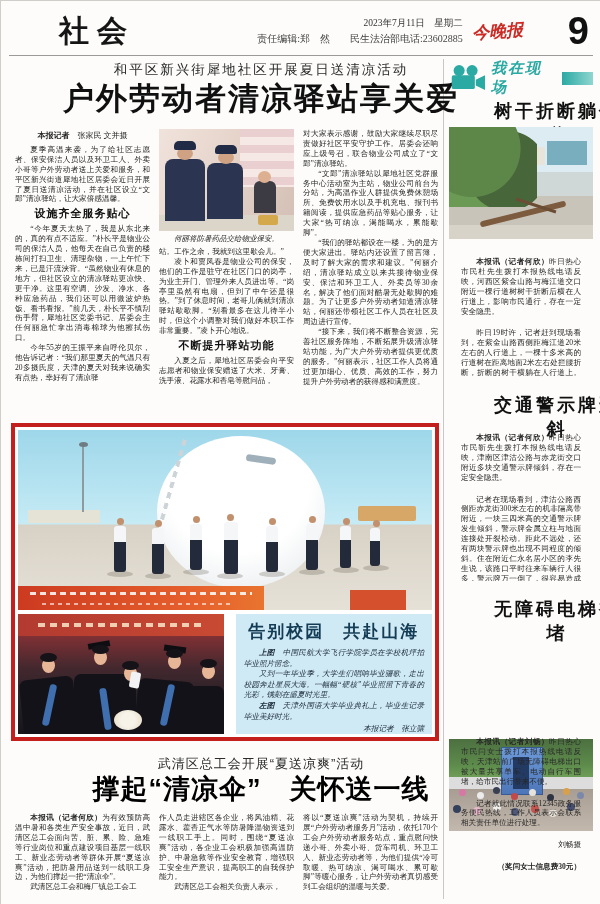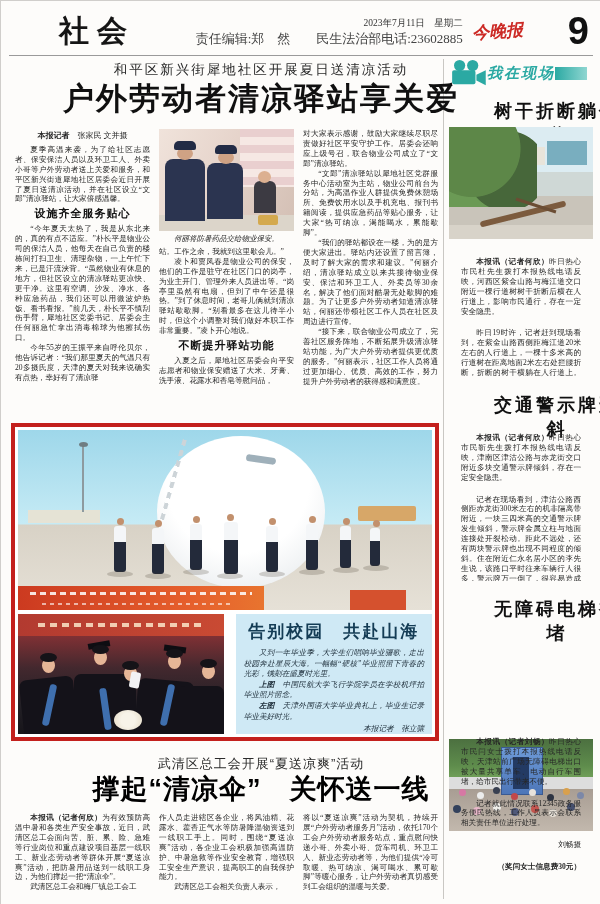--- a/index.html
+++ b/index.html
@@ -9,21 +9,21 @@
   .abs{position:absolute;}
   .sans{font-family:"Liberation Sans",sans-serif;margin-left:36px;}
   .b{font-weight:bold;}
   .center{text-align:center;}
 
   
   .section-title{left:22px;top:10px;font-size:30px;font-weight:bold;letter-spacing:8px;color:#151515;}
   .header-right{right:12px;top:12px;display:flex;align-items:center;gap:9px;}
   .header-meta{text-align:right;line-height:15px;font-family:Liberation Serif, serif;}
   .date-line{font-size:9.5px;color:#333;}
-  .editor-line{font-size:13px;color:#444;}
+  .editor-line{font-size:10px;color:#444;}
   .masthead{font-size:17px;font-weight:bold;font-style:italic;color:#cc2a25;transform:rotate(-4deg);}
   .page-num{font-size:38px;font-weight:bold;line-height:36px;color:#111;}
   .header-rule{left:8px;right:8px;top:54px;border-top:1.5px solid #9a9a9a;}
   .v-divider{left:442px;top:58px;width:1px;height:840px;background:#c9c7c3;}
 
   
   .main-kicker{left:8px;top:60px;width:432px;font-size:13.5px;letter-spacing:2px;color:#2b2b2b;}
   .main-headline{left:8px;top:77px;width:432px;font-size:31px;font-weight:bold;letter-spacing:2px;color:#101010;}
   .main-cols{left:14px;top:128px;width:424px;height:292px;display:flex;gap:9px;overflow:hidden;}
   .col{width:135px;overflow:hidden;font-size:7.6px;line-height:9.9px;text-align:justify;}
@@ -48,21 +48,21 @@
   .feature-note p{margin:0;font-size:7.6px;line-height:10.6px;font-style:italic;
                   text-align:justify;text-indent:2em;color:#1c2c38;}
   .note-credit{font-size:7.6px;font-style:italic;text-align:right;margin-top:2px;color:#1c2c38;}
 
   
   .bottom-kicker{left:8px;top:754px;width:432px;font-size:13px;letter-spacing:1px;color:#2b2b2b;}
   .bottom-headline{left:8px;top:770px;width:432px;font-size:27px;font-weight:bold;letter-spacing:1px;color:#000000;}
   .bottom-cols{left:14px;top:812px;width:424px;height:90px;display:flex;gap:9px;overflow:hidden;}
 
   
-  .rail-brand{left:448px;top:58px;width:144px;display:flex;align-items:center;}
+  .rail-brand{left:448px;top:58px;width:144px;display:flex;align-items:center;gap:5px;}
   .brand-script{font-size:15px;font-weight:bold;font-style:italic;letter-spacing:2px;color:#2ba9a3;}
   .brand-block{width:32px;height:13px;background:linear-gradient(90deg,#2ba9a3,#8fd6d1);}
   .rail-head{width:144px;font-size:18px;font-weight:bold;letter-spacing:3px;color:#111;text-align:center;}
   .rail-body{width:144px;font-size:7.6px;line-height:9.9px;text-align:justify;overflow:hidden;}
   .rail-body p{margin:12px;text-indent:2em;}
   .credit-line{text-align:right;text-indent:0 !important;}
 
   
   .pp-sky{position:absolute;inset:0;background:linear-gradient(180deg,#9ed7ea 0%,#c6ebf5 52%,#d8d2c6 53%,#e6e1d7 100%);}
   .pp-bldg{position:absolute;left:10px;top:80px;width:72px;height:13px;background:#e9e2d2;opacity:.9;}
@@ -194,21 +194,21 @@
       <p class="noindent">站。工作之余，我就到这里歇会儿。”</p>
       <p>凌卜和贾凤春是物业公司的保安，他们的工作是驻守在社区门口的岗亭，为业主开门、管理外来人员进出等。“岗亭里虽然有电扇，但到了中午还是很热。”到了休息时间，老哥儿俩就到清凉驿站歇歇脚。“别看最多在这儿待半小时，但这个小调整对我们做好本职工作非常重要。”凌卜开心地说。</p>
       <div class="subhead">不断提升驿站功能</div>
       <p>入夏之后，犀地社区居委会向平安志愿者和物业保安赠送了大米、牙膏、洗手液、花露水和香皂等慰问品，</p>
     </div>
 
     <div class="col">
       <p class="noindent">对大家表示感谢，鼓励大家继续尽职尽责做好社区平安守护工作。居委会还响应上级号召，联合物业公司成立了“文郢”清凉驿站。</p>
       <p>“文郢”清凉驿站以犀地社区党群服务中心活动室为主站，物业公司前台为分站，为高温作业人群提供免费休憩场所、免费饮用水以及手机充电、报刊书籍阅读，提供应急药品等贴心服务，让大家“热可纳凉，渴能喝水，累能歇脚”。</p>
       <p>“我们的驿站都设在一楼，为的是方便大家进出。驿站内还设置了留言簿，及时了解大家的需求和建议。”何丽介绍，清凉驿站成立以来共接待物业保安、保洁和环卫工人、外卖员等30余名，解决了他们面对酷暑无处歇脚的难题。为了让更多户外劳动者知道清凉驿站，何丽还带领社区工作人员在社区及周边进行宣传。</p>
-      <p>“接下来，联合物业公司成立了，完善社区服务阵地，不断拓展升级清凉驿站功能，为广大户外劳动者提供更优质的服务。”何丽表示，社区工作人员将通过更加细心、优质、高效的工作，努力提升户外劳动者的获得感和满意度。</p>
+      <p>“接下来，我们将不断整合资源，完善社区服务阵地，不断拓展升级清凉驿站功能，为广大户外劳动者提供更优质的服务。”何丽表示，社区工作人员将通过更加细心、优质、高效的工作，努力提升户外劳动者的获得感和满意度。</p>
     </div>
   </div>
 
   <div class="abs feature-box">
     <div class="photo feature-top">
       <div class="pp-sky"></div>
       <div class="pp-bldg"></div>
       <div class="pp-crane"></div>
       <div class="pp-lamp"></div>
       <div class="pp-plane"></div>
@@ -241,22 +241,22 @@
         <div class="face f1"></div>
         <div class="face f2"></div>
         <div class="face f3"></div>
         <div class="face f4"></div>
         <div class="face f5"></div>
         <div class="bouquet"></div>
         <div class="phone"></div>
       </div>
       <div class="feature-note">
         <div class="note-title">告别校园　共赴山海</div>
+        <p><span class="b">上图</span><span>　中国民航大学飞行学院学员在学校机坪拍毕业照片留念。</span></p>
         <p>又到一年毕业季，大学生们唱响毕业骊歌，走出校园奔赴星辰大海。一幅幅“硬核”毕业照留下青春的光彩，镌刻在盛夏时光里。</p>
-        <p><span class="b">上图</span><span>　中国民航大学飞行学院学员在学校机坪拍毕业照片留念。</span></p>
         <p><span class="b">左图</span><span>　天津外国语大学毕业典礼上，毕业生记录毕业美好时光。</span></p>
         <div class="note-credit">本报记者　张立骧</div>
       </div>
     </div>
   </div>
 
   <div class="abs bottom-kicker center sans">武清区总工会开展“夏送凉爽”活动</div>
   <div class="abs bottom-headline center sans">撑起“清凉伞”　关怀送一线</div>
   <div class="abs bottom-cols">
     <div class="col">

